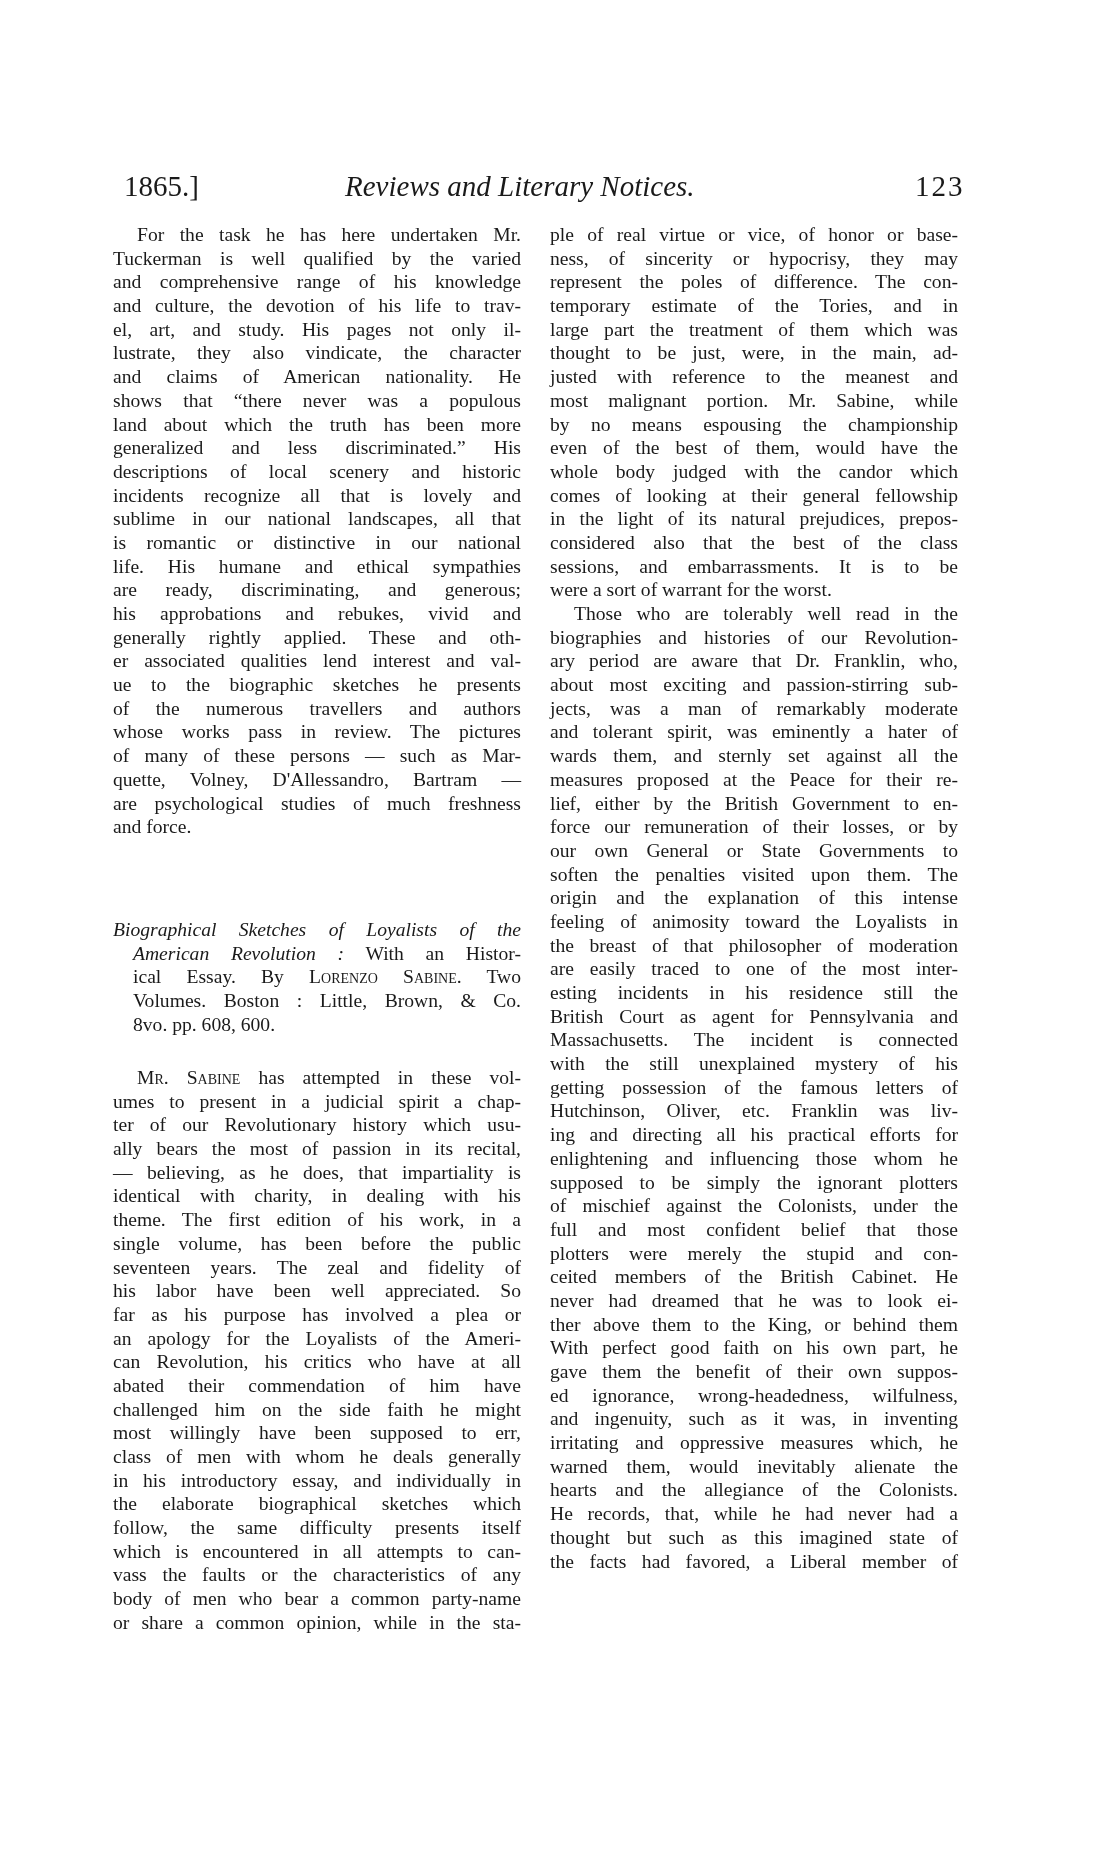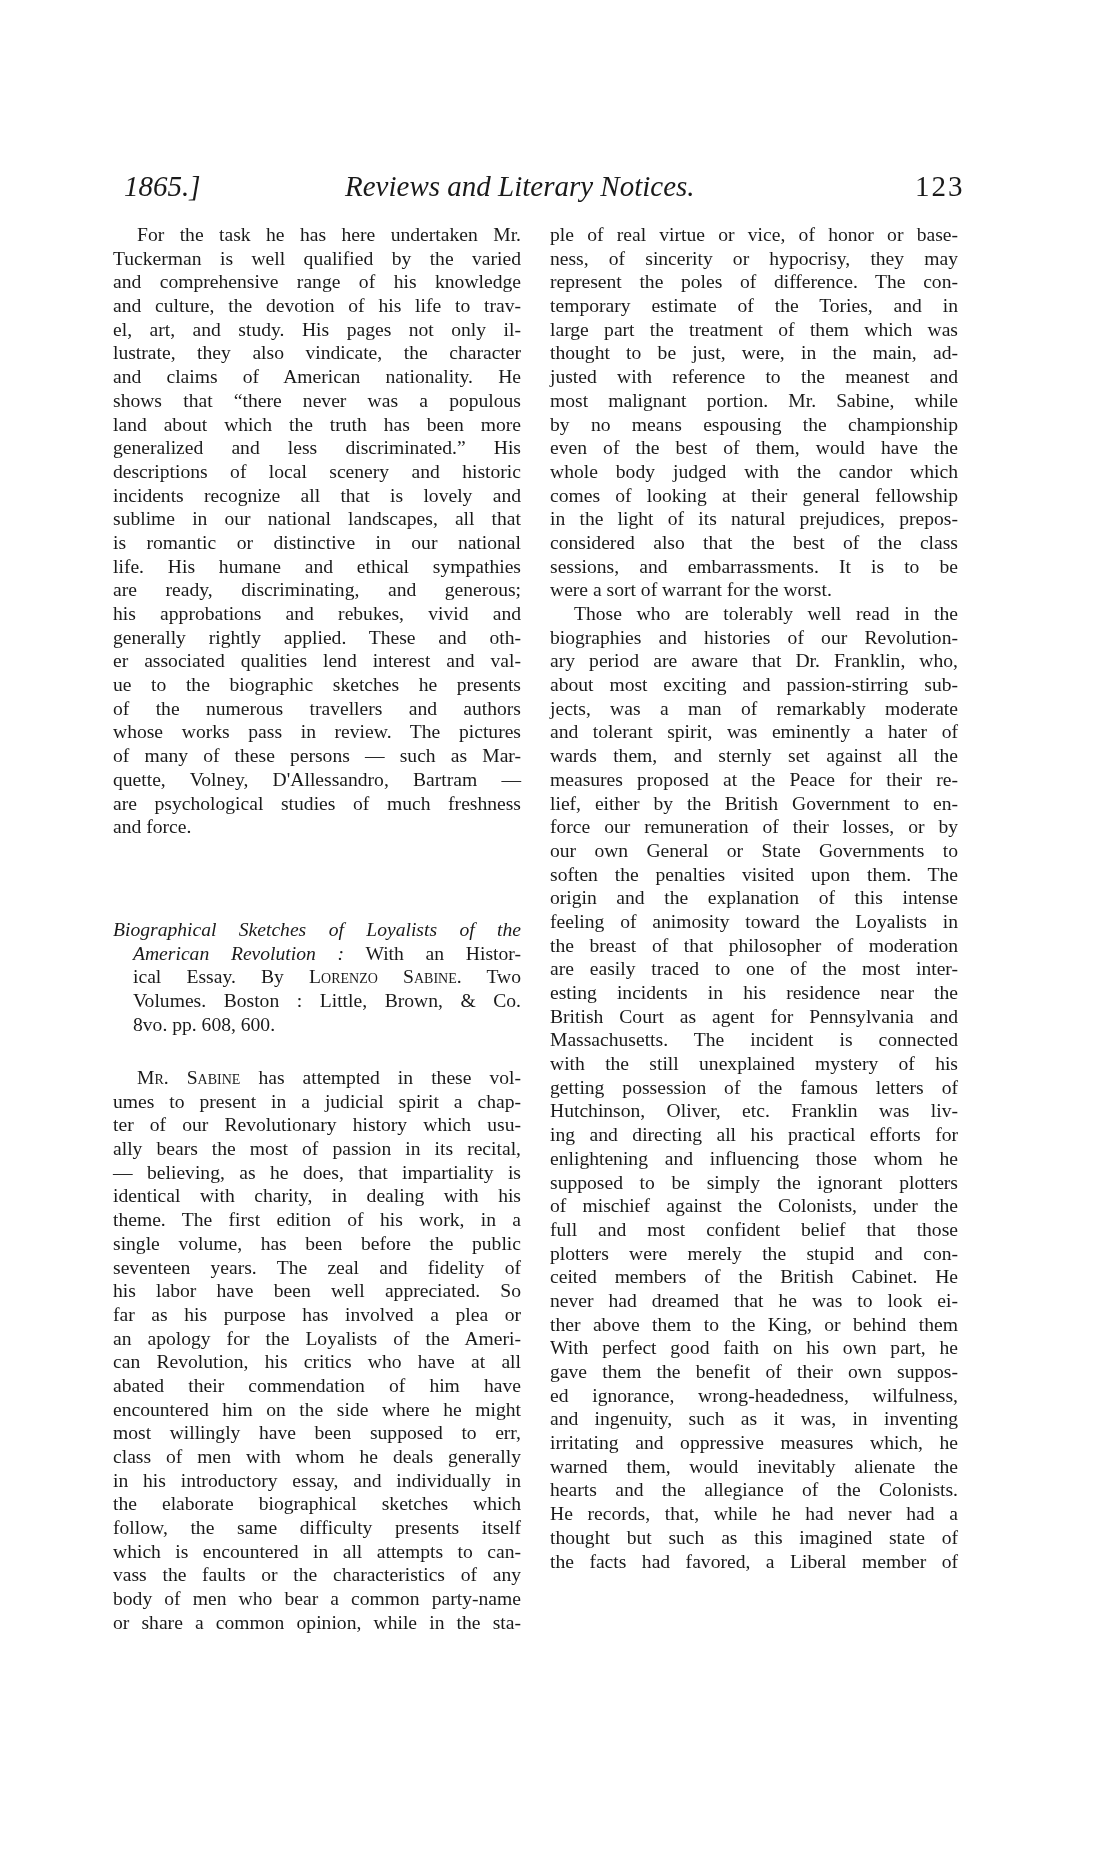--- a/index.html
+++ b/index.html
@@ -1,18 +1,18 @@
 <!DOCTYPE html>
 <html><head>
 <meta charset="utf-8">
 <style>
   html,body{margin:0;padding:0;background:#fff;}
   body{width:1096px;height:1850px;position:relative;overflow:hidden;font-family:"DejaVu Serif","Liberation Serif",serif;color:#1a1a1a;}
   .hdr{position:absolute;top:170px;font-family:"Liberation Serif",serif;font-size:29px;}
-  #h-year{left:124px;font-style:italic;}
+  #h-year{left:124px;}
   #h-title{left:345px;font-style:italic;}
   #h-page{left:915px;letter-spacing:2px;}
   .col{position:absolute;width:408px;font-family:"Liberation Serif",serif;font-size:19.6px;line-height:23.7px;text-align:justify;}
   .col .ln{display:block;height:23.7px;white-space:nowrap;text-align:justify;text-align-last:justify;}
   .col .ln.last{text-align-last:left;}
   .col .ln.ind{padding-left:24px;}
   .col .ln.hang{padding-left:20px;}
   .it{font-style:italic;}
   .sc{font-variant:small-caps;}
 </style>
@@ -70,21 +70,21 @@
     <span class="ln">— believing, as he does, that impartiality is</span>
     <span class="ln">identical with charity, in dealing with his</span>
     <span class="ln">theme. The first edition of his work, in a</span>
     <span class="ln">single volume, has been before the public</span>
     <span class="ln">seventeen years. The zeal and fidelity of</span>
     <span class="ln">his labor have been well appreciated. So</span>
     <span class="ln">far as his purpose has involved a plea or</span>
     <span class="ln">an apology for the Loyalists of the Ameri-</span>
     <span class="ln">can Revolution, his critics who have at all</span>
     <span class="ln">abated their commendation of him have</span>
-    <span class="ln">encountered him on the side where he might</span>
+    <span class="ln">challenged him on the side faith he might</span>
     <span class="ln">most willingly have been supposed to err,</span>
     <span class="ln">class of men with whom he deals generally</span>
     <span class="ln">in his introductory essay, and individually in</span>
     <span class="ln">the elaborate biographical sketches which</span>
     <span class="ln">follow, the same difficulty presents itself</span>
     <span class="ln">which is encountered in all attempts to can-</span>
     <span class="ln">vass the faults or the characteristics of any</span>
     <span class="ln">body of men who bear a common party-name</span>
     <span class="ln">or share a common opinion, while in the sta-</span>
   </div>
@@ -116,21 +116,21 @@
       <span class="ln">wards them, and sternly set against all the</span>
       <span class="ln">measures proposed at the Peace for their re-</span>
       <span class="ln">lief, either by the British Government to en-</span>
       <span class="ln">force our remuneration of their losses, or by</span>
       <span class="ln">our own General or State Governments to</span>
       <span class="ln">soften the penalties visited upon them. The</span>
       <span class="ln">origin and the explanation of this intense</span>
       <span class="ln">feeling of animosity toward the Loyalists in</span>
       <span class="ln">the breast of that philosopher of moderation</span>
       <span class="ln">are easily traced to one of the most inter-</span>
-      <span class="ln">esting incidents in his residence near the</span>
+      <span class="ln">esting incidents in his residence still the</span>
       <span class="ln">British Court as agent for Pennsylvania and</span>
       <span class="ln">Massachusetts. The incident is connected</span>
       <span class="ln">with the still unexplained mystery of his</span>
       <span class="ln">getting possession of the famous letters of</span>
       <span class="ln">Hutchinson, Oliver, etc. Franklin was liv-</span>
       <span class="ln">ing and directing all his practical efforts for</span>
       <span class="ln">enlightening and influencing those whom he</span>
       <span class="ln">supposed to be simply the ignorant plotters</span>
       <span class="ln">of mischief against the Colonists, under the</span>
       <span class="ln">full and most confident belief that those</span>

